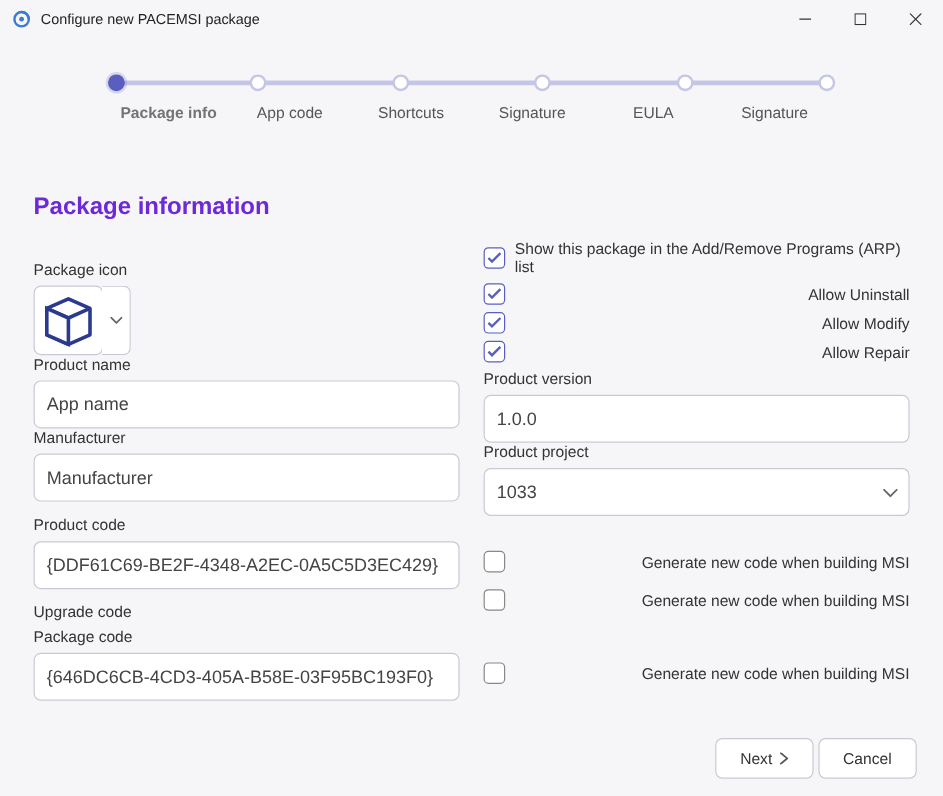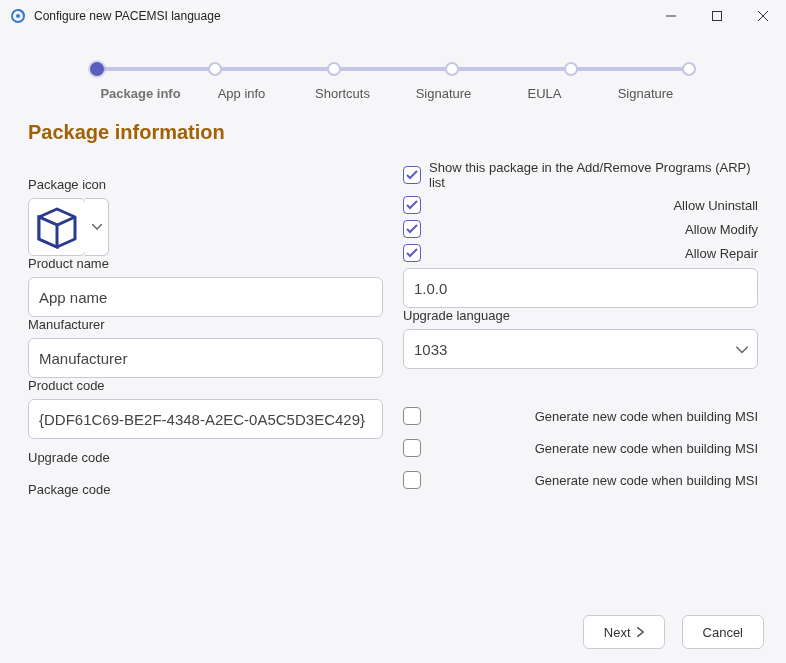--- a/index.html
+++ b/index.html
@@ -19,21 +19,21 @@
 .stepper-line { position: absolute; top: 5px; left: 0; right: 0; height: 4px; background: #c4c6e6; border-radius: 2px; }
 .stepper-dots { position: absolute; top: 0; left: 0; right: 0; display: flex; justify-content: space-between; }
 .step-dot { width: 14px; height: 14px; border-radius: 50%; background: #fff; border: 2px solid #c4c6e6; }
 .step-dot.active { background: #5a5fbf; border-color: #5a5fbf; box-shadow: 0 0 0 2px rgba(90,95,191,0.2); }
 .stepper-labels { display: flex; justify-content: space-between; margin-top: 10px; }
 .step-label { font-size: 13px; color: #555; width: 14.2857%; text-align: center; flex: 1; }
 .step-label.active { color: #737373; font-weight: 600; }
 
 
 .content { padding: 10px 28px 0 28px; }
-.page-title { color: #a16207; font-size: 20px; font-weight: 600; margin-bottom: 16px; }
+.page-title { color: #6d28d9; font-size: 20px; font-weight: 600; margin-bottom: 16px; margin-top: 40px; }
 .two-col { display: flex; gap: 20px; }
 .col { flex: 1; min-width: 0; }
 
 .field-label { font-size: 13px; color: #333; margin-bottom: 6px; margin-top: 0; font-weight: 500; }
 
 .icon-picker { display: flex; align-items: stretch; }
 .icon-box { width: 58px; height: 58px; border: 1px solid #c9c9d6; border-radius: 6px; background: #fff; display: flex; align-items: center; justify-content: center; }
 .icon-drop { width: 24px; border: 1px solid #c9c9d6; border-left: none; border-radius: 0 6px 6px 0; background: #fff; display: flex; align-items: center; justify-content: center; margin-left: -1px; }
 
 .input { width: 100%; height: 40px; border: 1px solid #c9c9d6; border-radius: 6px; background: #fff; padding: 0 10px; font-size: 15px; color: #444; font-family: inherit; }
@@ -45,35 +45,35 @@
 .cbx { width: 18px; height: 18px; border: 1.5px solid #5a5fbf; border-radius: 4px; display: flex; align-items: center; justify-content: center; background: #fff; flex-shrink: 0; }
 .cbx.unchecked { border-color: #888; }
 .cbx svg { display: block; }
 .checkbox-row .cb-label { font-size: 13px; color: #333; }
 
 .row-with-check { display: flex; gap: 20px; align-items: flex-end; }
 .row-with-check .input-wrap { flex: 1; }
 .row-with-check .check-wrap { flex: 1; padding-bottom: 8px; }
 
 
-.footer { position: absolute; bottom: 0; left: 16px; right: 0; padding: 14px 22px; display: flex; justify-content: flex-end; gap: 17px; }
+.footer { position: absolute; bottom: 0; left: 16px; right: 0; padding: 14px 22px; display: flex; justify-content: flex-end; gap: 4px; }
 .btn { height: 34px; padding: 0 20px; border: 1px solid #c9c9d6; border-radius: 6px; background: #fff; font-size: 13px; color: #333; display: inline-flex; align-items: center; gap: 6px; font-family: inherit; cursor: pointer; }
 </style>
 </head>
 <body>
 
 <div class="titlebar">
   <span class="app-icon">
     <svg width="16" height="16" viewBox="0 0 16 16">
         <circle cx="8" cy="8" r="6" fill="none" stroke="#3a7bd5" stroke-width="2"></circle>
         <path d="M8 2 A6 6 0 0 1 14 8" stroke="#3a7bd5" stroke-width="2" fill="none"></path>
         <circle cx="8" cy="8" r="2" fill="#3a7bd5"></circle>
       </svg>
   </span>
-  <span class="title">Configure new PACEMSI language</span>
+  <span class="title">Configure new PACEMSI package</span>
   <span class="spacer"></span>
   <div class="win-controls">
     <div class="win-btn">
         <svg width="10" height="10">
           <line x1="0" y1="5" x2="10" y2="5" stroke="#333" stroke-width="1"></line>
         </svg>
       </div>
     <div class="win-btn">
         <svg width="10" height="10">
           <rect x="0.5" y="0.5" width="9" height="9" fill="none" stroke="#333" stroke-width="1"></rect>
@@ -95,21 +95,21 @@
       <div class="step-dot active"></div>
       <div class="step-dot"></div>
       <div class="step-dot"></div>
       <div class="step-dot"></div>
       <div class="step-dot"></div>
       <div class="step-dot"></div>
     </div>
   </div>
   <div class="stepper-labels">
     <div class="step-label active">Package info</div>
-    <div class="step-label">App info</div>
+    <div class="step-label">App code</div>
     <div class="step-label">Shortcuts</div>
     <div class="step-label">Signature</div>
     <div class="step-label">EULA</div>
     <div class="step-label">Signature</div>
   </div>
 </div>
 
 <div class="content">
   <div class="page-title">Package information</div>
 
@@ -166,23 +166,24 @@
       </div>
       <div class="checkbox-row">
         <span class="cbx">
             <svg width="12" height="10">
               <path d="M1 5 L4 8 L11 1" fill="none" stroke="#5a5fbf" stroke-width="2"></path>
             </svg>
           </span>
         <span class="cb-label">Allow Repair</span>
       </div>
 
+      <div class="field-label">Product version</div>
       <input class="input" value="1.0.0" style="">
 
-      <div class="field-label">Upgrade language</div>
+      <div class="field-label">Product project</div>
       <div class="select">
         <input class="input" readonly="" value="1033" style="">
         <span class="chev"><svg width="12" height="7">
               <path d="M0 0 L6 6 L12 0" fill="none" stroke="#666" stroke-width="1.5"></path>
             </svg></span>
       </div>
     </div>
   </div>
 
   <div class="row-with-check">
@@ -206,20 +207,21 @@
       <div class="checkbox-row">
         <span class="cbx unchecked"></span>
         <span class="cb-label">Generate new code when building MSI</span>
       </div>
     </div>
   </div>
 
   <div class="row-with-check">
     <div class="input-wrap">
       <div class="field-label">Package code</div>
+      <input class="input" value="{646DC6CB-4CD3-405A-B58E-03F95BC193F0}" style="">
     </div>
     <div class="check-wrap">
       <div class="checkbox-row">
         <span class="cbx unchecked"></span>
         <span class="cb-label">Generate new code when building MSI</span>
       </div>
     </div>
   </div>
 </div>
 

